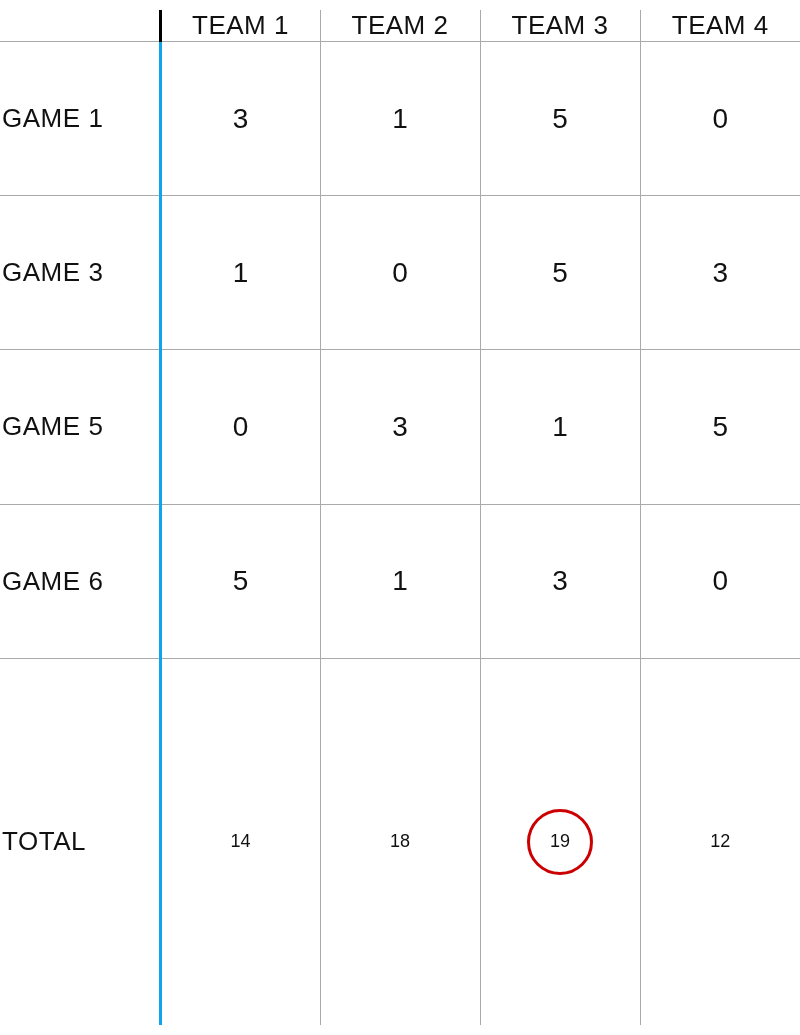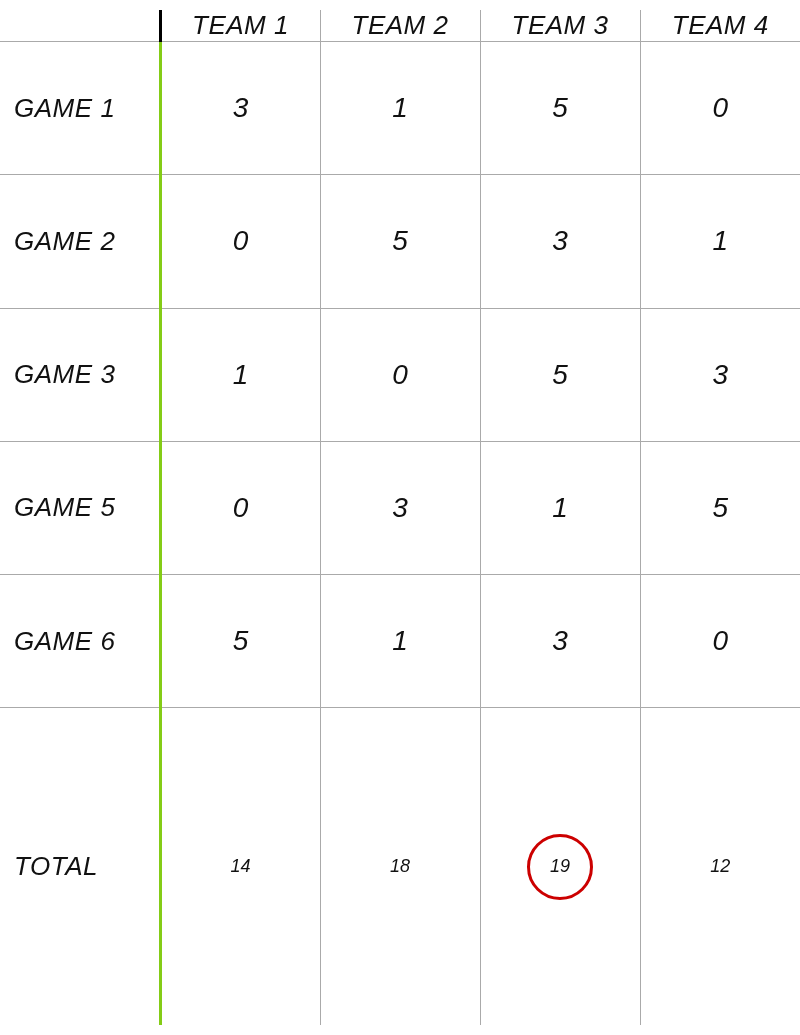--- a/index.html
+++ b/index.html
@@ -17,21 +17,20 @@
       align-items: center;
       justify-content: center;
     }
 
     .table-container {
       width: 780px;
       height: 1015px;
       display: flex;
       align-items: flex-start;
       justify-content: center;
-      font-style: italic;
     }
 
     table {
       width: 100%;
       height: 100%;
       border-collapse: collapse;
       table-layout: fixed;
     }
 
     th, td {
@@ -39,24 +38,24 @@
       text-align: center;
       vertical-align: middle;
       font-size: 28px;
       font-weight: normal;
       color: #111;
     }
 
     
     td.row-header {
       text-align: left;
-      padding-left: 14px;
+      padding-left: 2px;
       font-size: 26px;
       border-left: none;
-      border-right: 3px solid #84cc16;
+      border-right: 3px solid #0ea5e9;
       font-weight: normal;
       letter-spacing: 0.02em;
     }
 
     
     tr.header-row th {
       font-size: 26px;
       font-weight: normal;
       border-top: none;
       border-bottom: 1px solid #aaa;
@@ -148,27 +147,20 @@
     </thead>
     <tbody id="table-body">
     <tr>
           <td class="row-header">GAME 1</td>
           <td>3</td>
           <td>1</td>
           <td>5</td>
           <td>0</td>
         </tr>
         <tr>
-          <td class="row-header">GAME 2</td>
-          <td>0</td>
-          <td>5</td>
-          <td>3</td>
-          <td>1</td>
-        </tr>
-        <tr>
           <td class="row-header">GAME 3</td>
           <td>1</td>
           <td>0</td>
           <td>5</td>
           <td>3</td>
         </tr>
         <tr>
           <td class="row-header">GAME 5</td>
           <td>0</td>
           <td>3</td>

